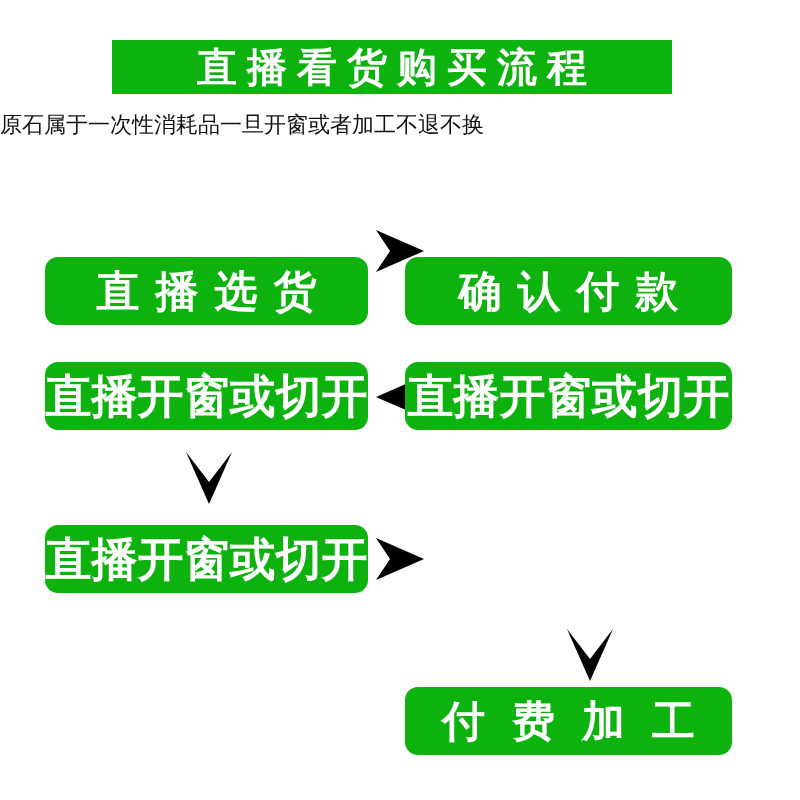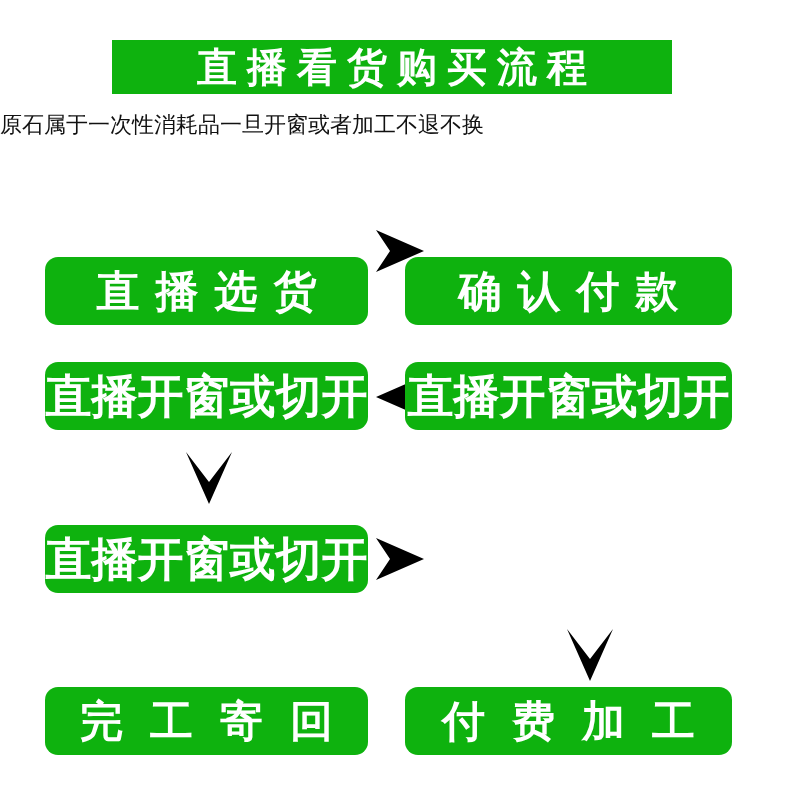--- a/index.html
+++ b/index.html
@@ -159,21 +159,18 @@
     </svg>
   </div>
 
 
   <div class="arrow arrow-down-b">
     <svg width="54" height="60" viewBox="0 0 54 60" xmlns="http://www.w3.org/2000/svg">
       <path d="M4 4 L27 56 L50 4 L27 34 Z" fill="#000000"></path>
     </svg>
   </div>
 
-  <div class="flow-box col-left row-4">
-    <span class="box-text t-widest">完工寄回</span>
-  </div>
 
   <div class="flow-box col-right row-4">
     <span class="box-text t-widest">付费加工</span>
   </div>
 
 </div>
 
 </body></html>

